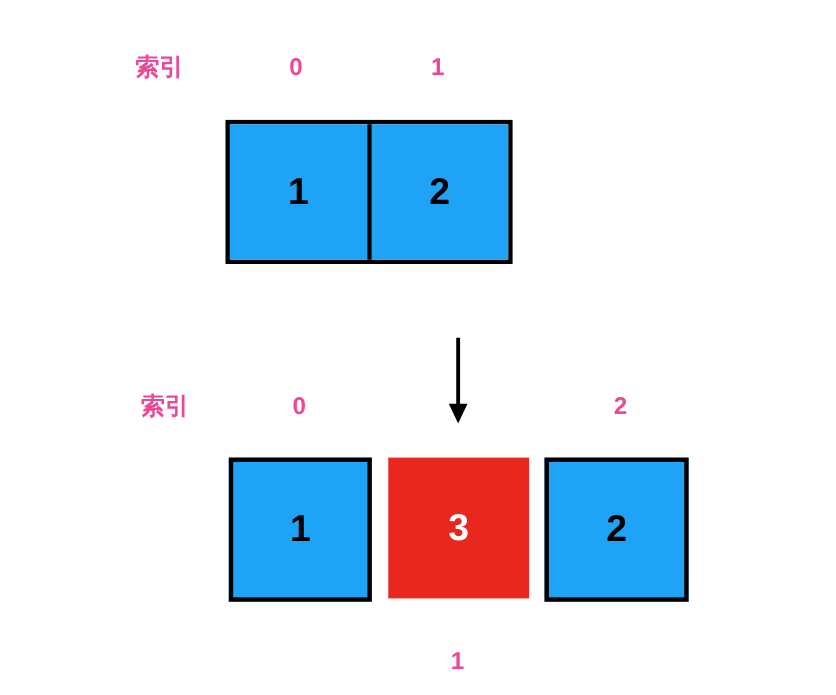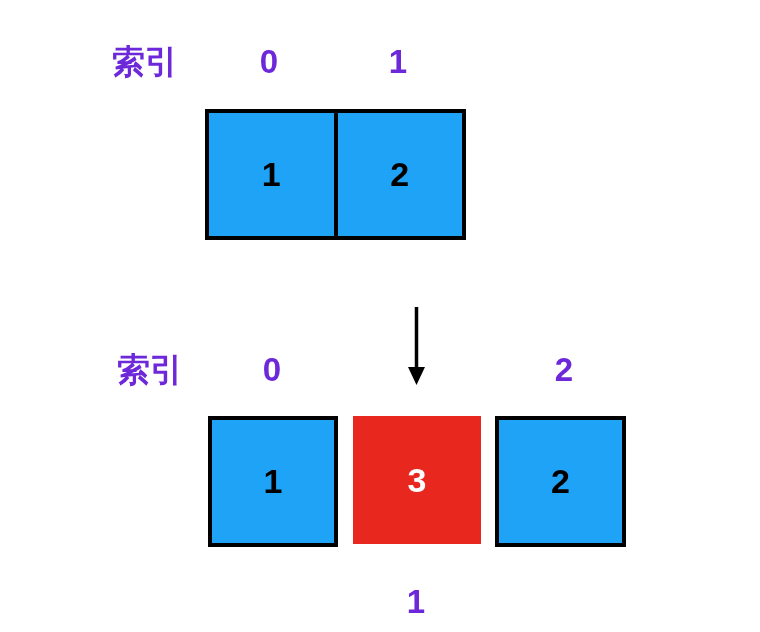--- a/index.html
+++ b/index.html
@@ -9,24 +9,24 @@
     height: 632px;
     background: #ffffff;
     font-family: "Liberation Sans", sans-serif;
     font-weight: bold;
     color: #000000;
     overflow: hidden;
   }
   .center-label {
     position: absolute;
     transform: translate(-50%, -50%);
-    font-size: 33px;
+    font-size: 22px;
     line-height: 1;
     white-space: nowrap;
-    color: #6d28d9;
+    color: #ec4899;
   }
   
   .top-array {
     position: absolute;
     left: 205px; top: 109px;
     width: 261px; height: 131px;
     border: 4px solid #000000;
     box-sizing: border-box;
     display: flex;
   }

